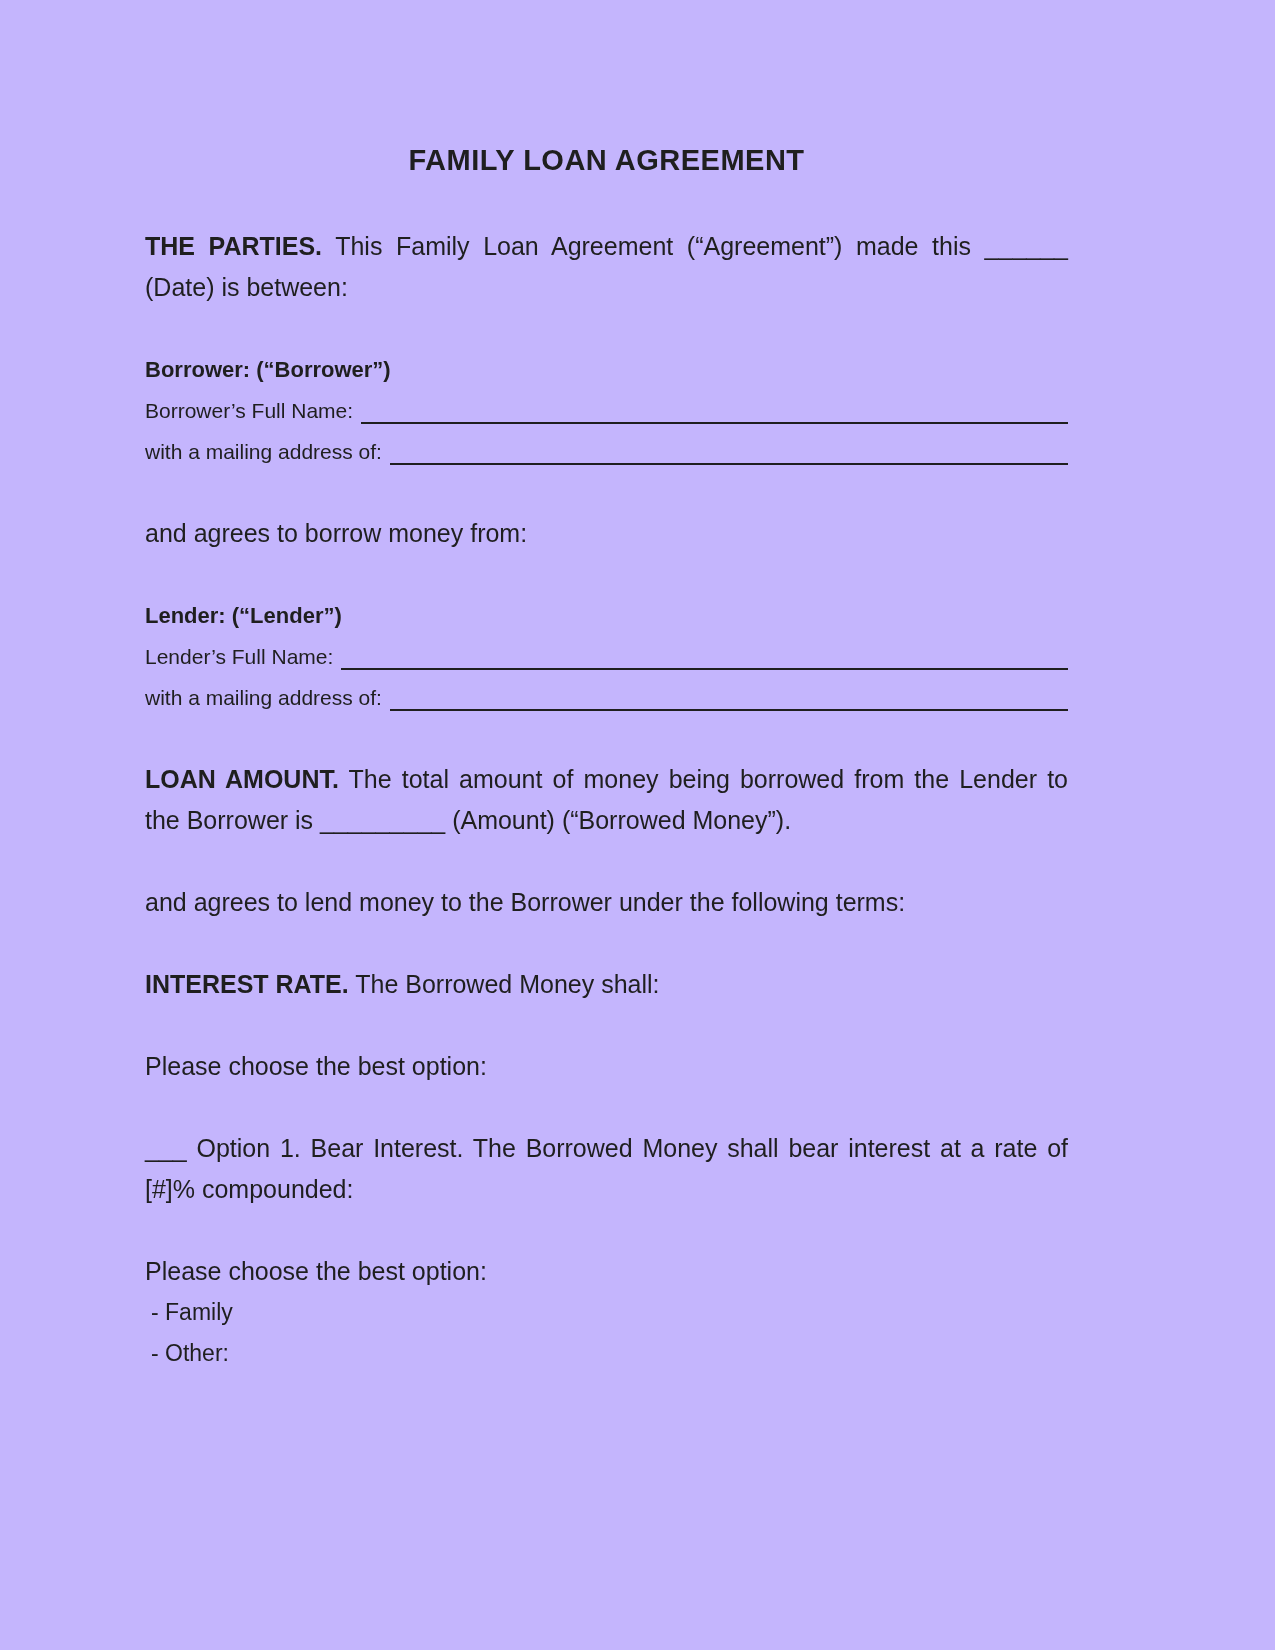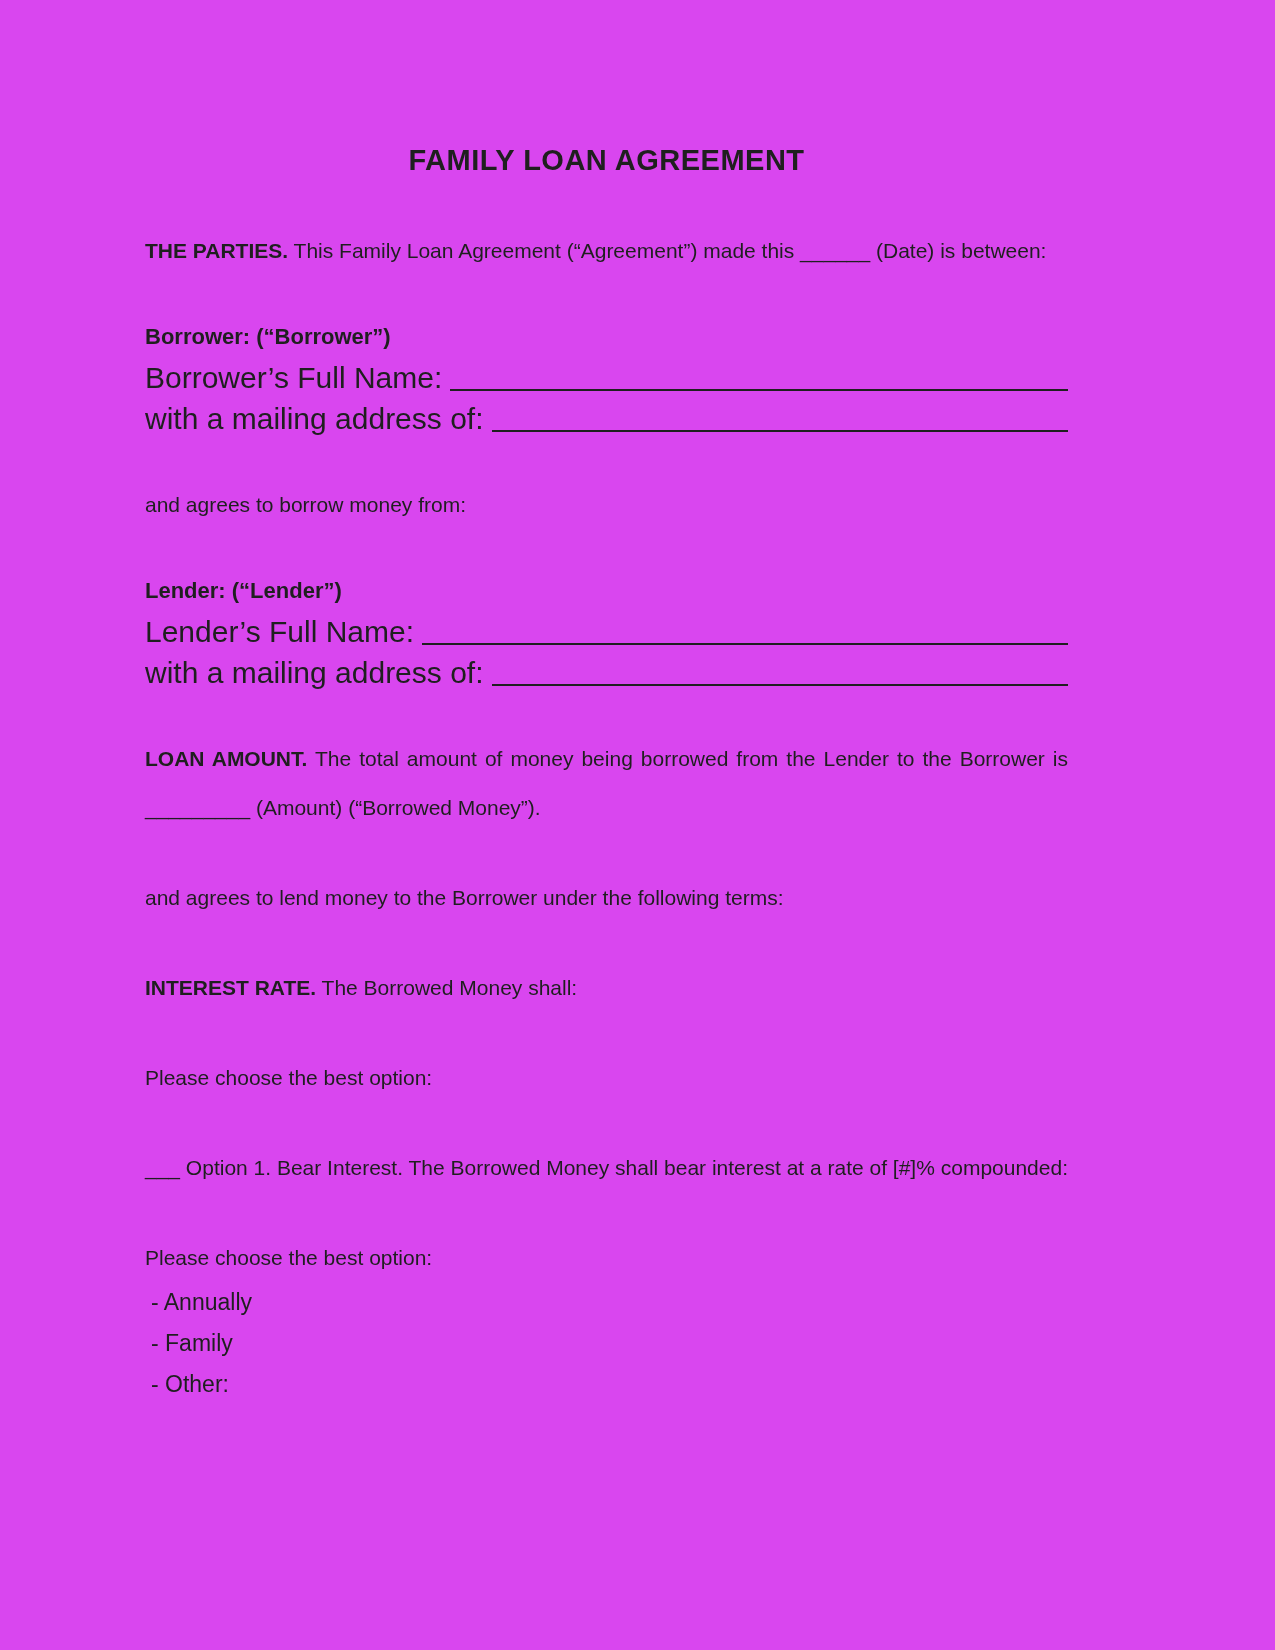--- a/index.html
+++ b/index.html
@@ -7,46 +7,46 @@
   body {
     width: 1275px;
     height: 1650px;
     overflow: hidden;
     font-family: "Liberation Sans", "DejaVu Sans", sans-serif;
     color: #1f1f1f;
   }
   .page {
     width: 1275px;
     height: 1650px;
-    background: #d946ef;
+    background: #c4b5fd;
     padding: 142px 207px 0 145px;
   }
   .title {
     font-size: 29px;
     font-weight: bold;
     text-align: center;
     letter-spacing: 0.5px;
     line-height: 36px;
     margin-bottom: 48px;
   }
   .para {
-    font-size: 21px;
-    line-height: 49px;
+    font-size: 25px;
+    line-height: 41px;
     margin-bottom: 41px;
   }
   .justify {
     text-align: justify;
     text-align-last: left;
   }
   .bold { font-weight: bold; }
   .block { margin-bottom: 41px; }
   .block .line { font-size: 22px; line-height: 41px; }
   .fill-row {
     display: flex;
-    font-size: 30px;
+    font-size: 21px;
     line-height: 41px;
   }
   .fill-row .label { white-space: nowrap; flex: 0 0 auto; }
   .fill-line { flex: 1 1 auto; position: relative; }
   .fill-line::after {
     content: "";
     position: absolute;
     left: 8px;
     right: 0;
     bottom: 7px;
@@ -100,18 +100,17 @@
 
   <p class="para justify"><span class="bold">INTEREST RATE.</span><span> The Borrowed Money shall:</span></p>
 
   <p class="para">Please choose the best option:</p>
 
   <p class="para justify">___ Option 1. Bear Interest. The Borrowed Money shall bear interest at a rate of [#]% compounded:</p>
 
   <p class="para" style="margin-bottom:0;">Please choose the best option:</p>
 
   <ul class="options">
-    <li>- Annually</li>
     <li>- Family</li>
     <li>- Other:</li>
   </ul>
 
 </div>
 
 </body></html>

